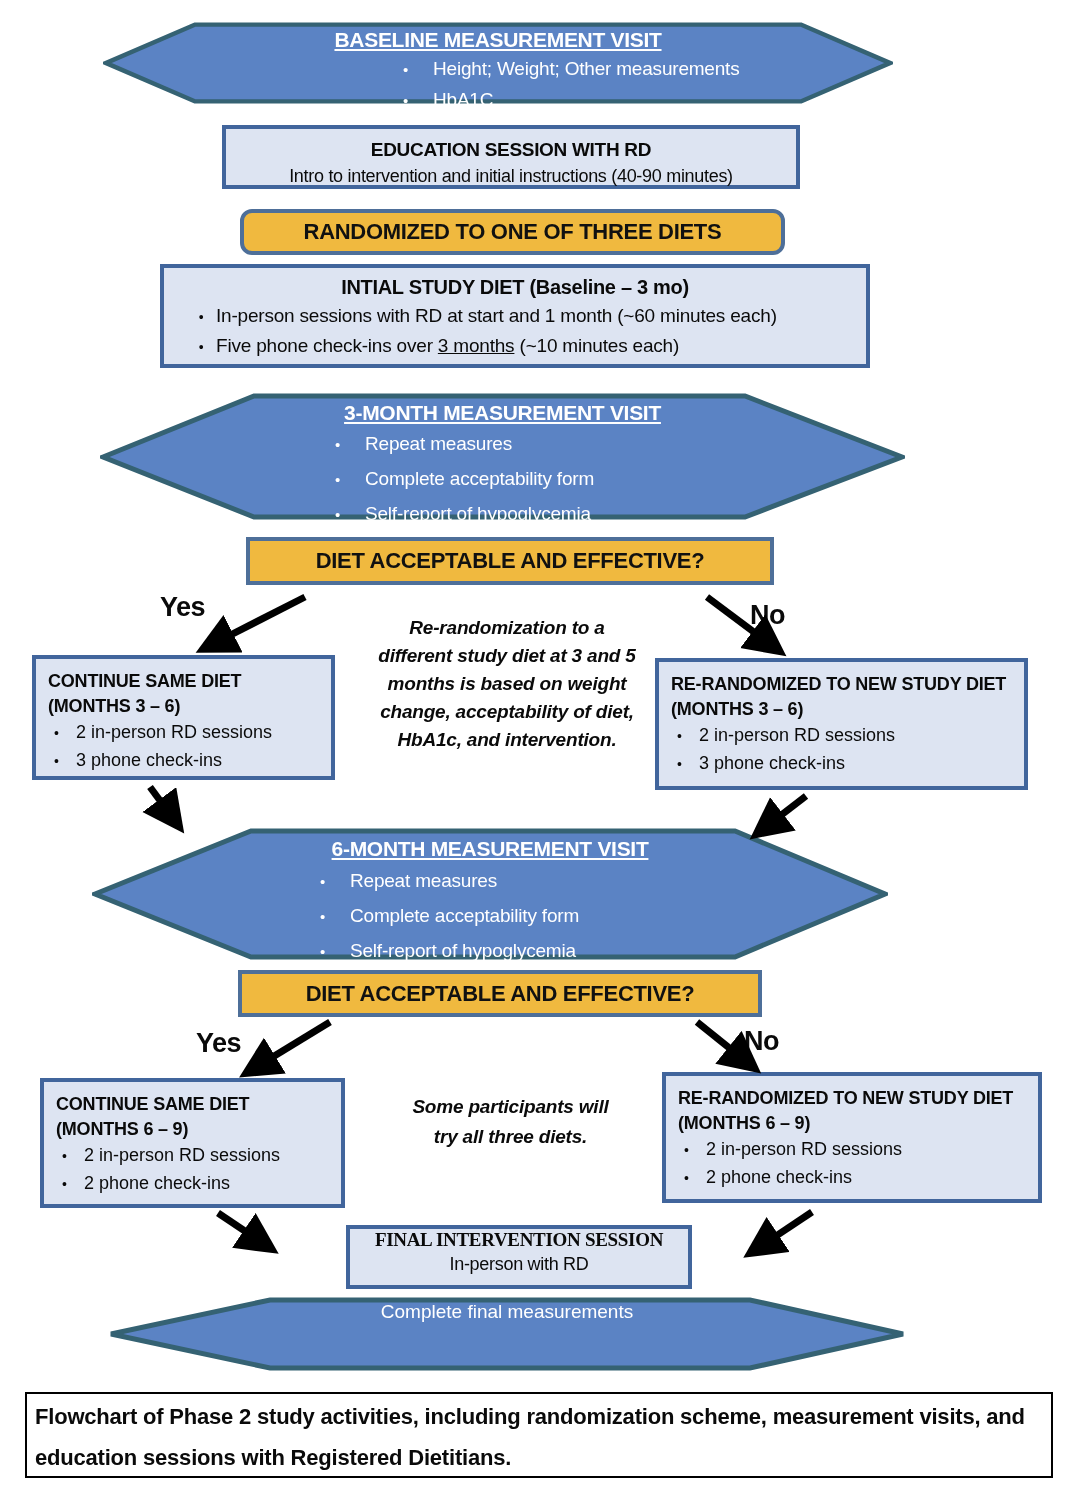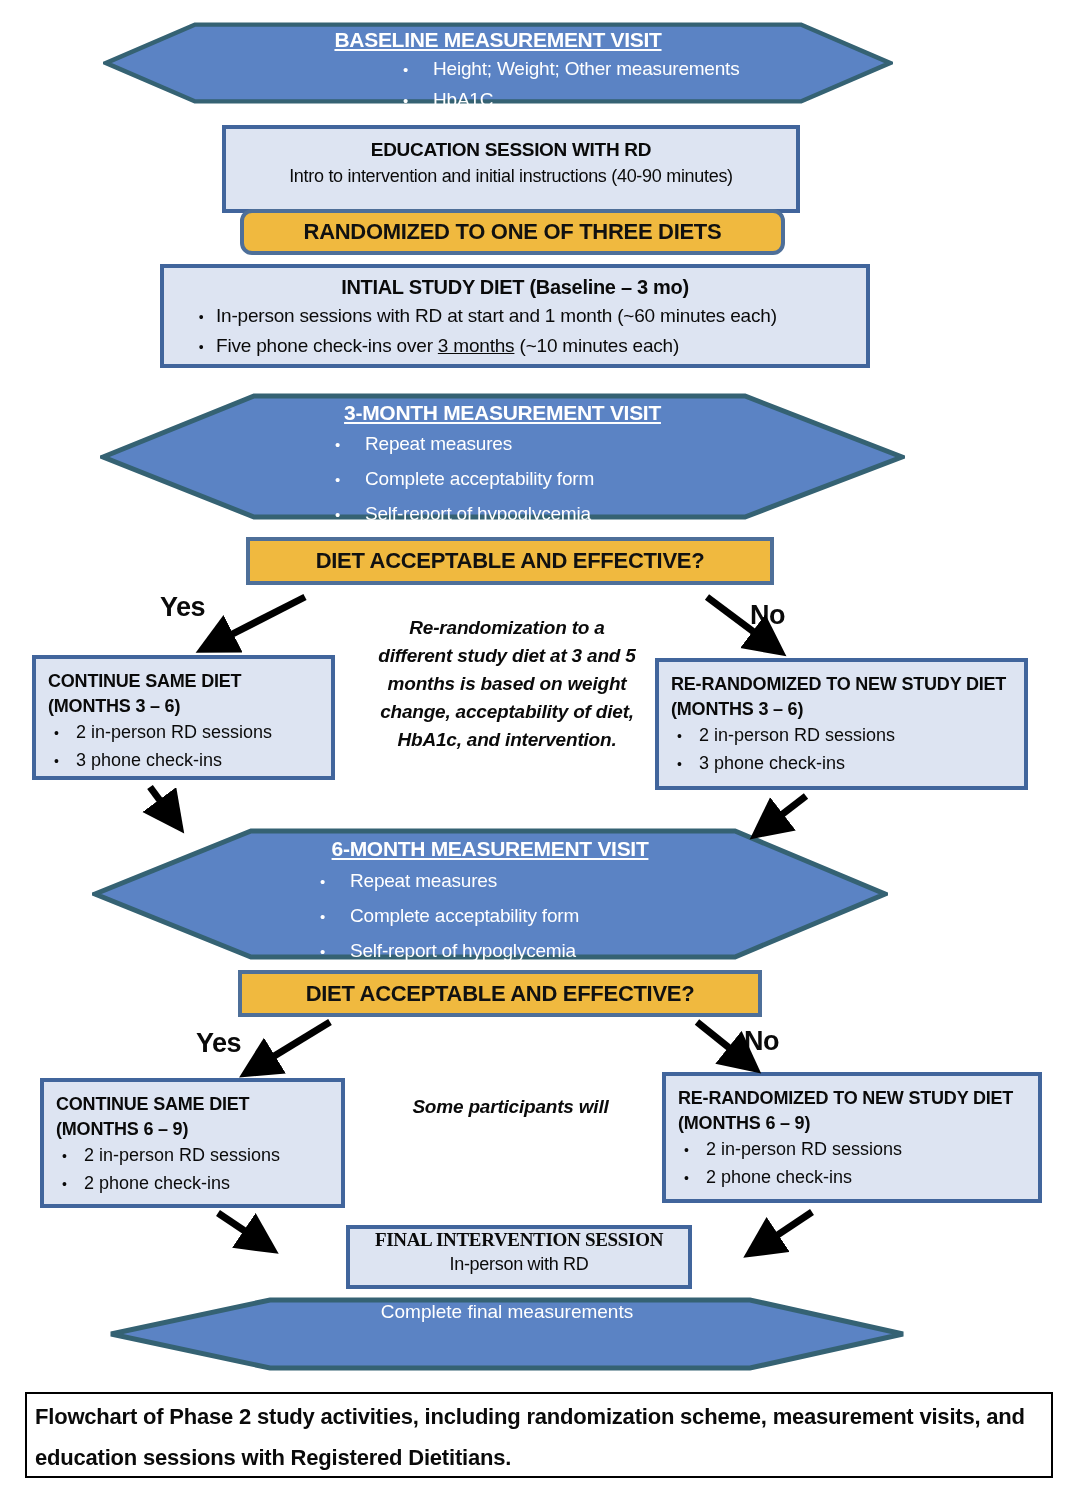--- a/index.html
+++ b/index.html
@@ -68,21 +68,21 @@
           <span>Height; Weight; Other measurements</span>
         </div>
         <div class="hexrow" style="margin-top:9px;">
           <span class="dot">•</span>
           <span>HbA1C</span>
         </div>
       </div>
     </div>
   </div>
 
-  <div class="lightbox" style="left:222px;top:125px;width:578px;height:88px;">
+  <div class="lightbox" style="left:222px;top:125px;width:578px;height:64px;">
     <div class="lb-title" style="margin-top:10px;">EDUCATION SESSION WITH RD</div>
     <div class="lb-sub" style="margin-top:5px;">Intro to intervention and initial instructions (40-90 minutes)</div>
   </div>
 
   <div class="gold rounded" style="left:240px;top:209px;width:545px;height:46px;">
     <span>RANDOMIZED TO ONE OF THREE DIETS</span>
   </div>
 
   <div class="lightbox" style="left:160px;top:264px;width:710px;height:104px;">
     <div class="lb-title" style="margin-top:8px;font-size:20px;">INTIAL STUDY DIET (Baseline – 3 mo)</div>
@@ -200,20 +200,21 @@
       <span>2 in-person RD sessions</span>
     </div>
     <div class="optrow">
       <span class="dot">•</span>
       <span>2 phone check-ins</span>
     </div>
   </div>
 
   <div class="note" style="left:388px;top:1092px;width:245px;line-height:30px;">
     <div>Some participants will</div>
+    <div>try all three diets.</div>
   </div>
 
   <div class="optbox" style="left:662px;top:1072px;width:380px;height:131px;">
     <div class="opt-title">RE-RANDOMIZED TO NEW STUDY DIET</div>
     <div class="opt-title">(MONTHS 6 – 9)</div>
     <div class="optrow">
       <span class="dot">•</span>
       <span>2 in-person RD sessions</span>
     </div>
     <div class="optrow">

